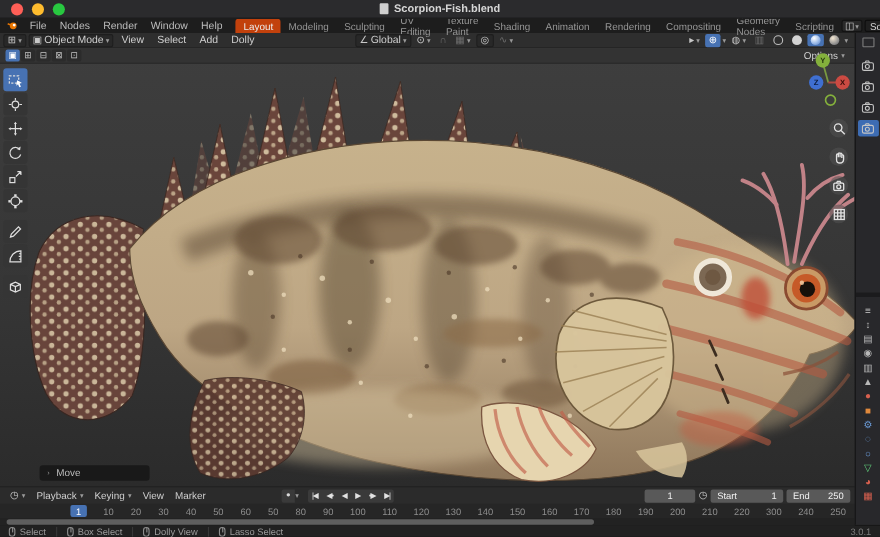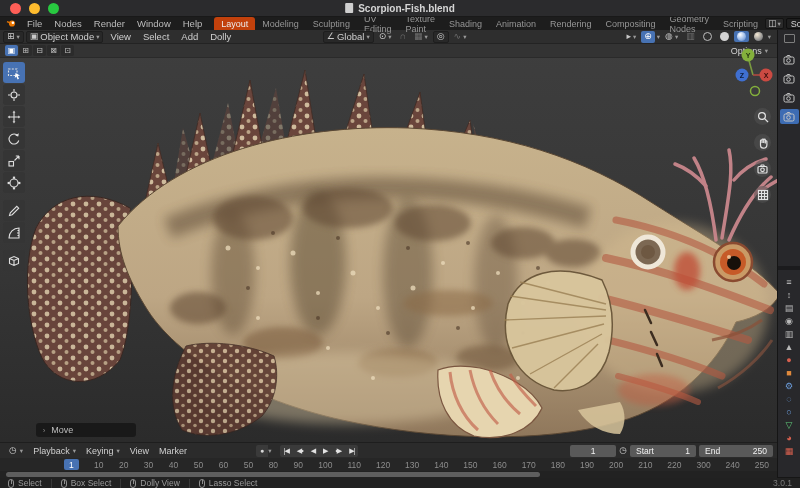--- a/index.html
+++ b/index.html
@@ -111,21 +111,21 @@
   .recbtn { margin-left:64px; background:#3a3a3a; border-radius:2px 0 0 2px; height:12px;
     display:flex; align-items:center; padding:0 4px; font-size:7px; color:#d8d8d8; }
   .transport { display:flex; align-items:center; margin-left:8px; background:#3a3a3a;
     border-radius:2px; height:12px; }
   .tbtn { font-size:7px; color:#e2e2e2; padding:0 4px; letter-spacing:-1px; }
   .tl-fields { margin-left:auto; display:flex; align-items:center; gap:3px; }
   .numfield { background:#595959; border-radius:2px; height:12px; display:flex;
     align-items:center; font-size:8.5px; color:#f2f2f2; padding:0 6px; }
   .numfield.frame { width:46px; justify-content:center; }
   .numfield.start { width:66px; justify-content:space-between; }
-  .numfield.end { width:74px; justify-content:space-between; }
+  .numfield.end { width:58px; justify-content:space-between; }
   .tl-ruler { height:13px; background:#262626; display:flex; align-items:center;
     justify-content:space-between; padding:0 8px 0 72px; font-size:8.5px; color:#8d8d8d;
     position:relative; }
   .tick { min-width:10px; text-align:center; }
   .playhead { background:#4772b3; color:#fff; border-radius:2px; padding:0 5px;
     height:11px; display:flex; align-items:center; margin-left:-8px; font-size:8.5px; }
   .tl-scroll { height:7px; background:#222222; position:relative; }
   .thumb { position:absolute; left:6px; top:1px; width:534px; height:5px;
     background:#5e5e5e; border-radius:2.5px; }
 

